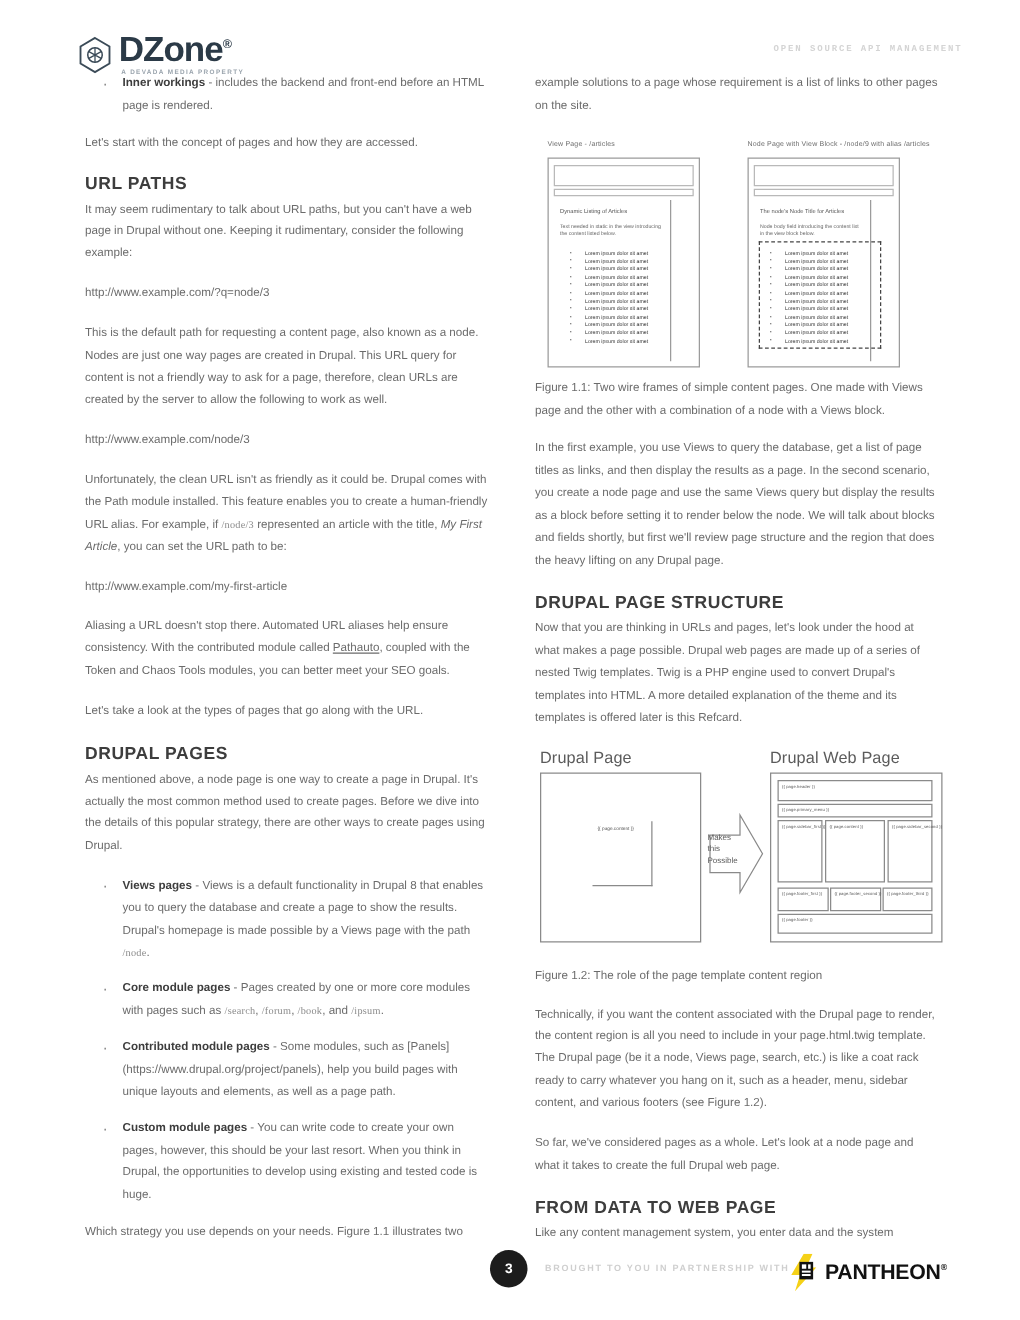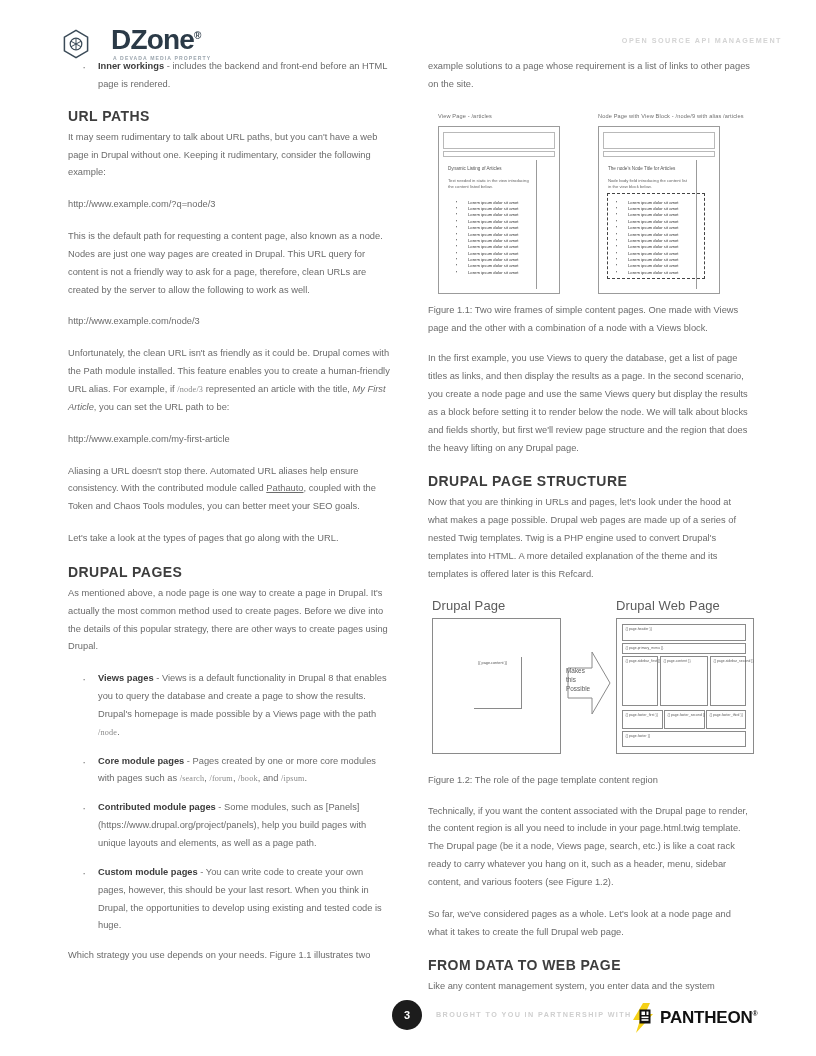--- a/index.html
+++ b/index.html
@@ -11,36 +11,37 @@
     color: #5d5d5d;
     position: relative;
     overflow: hidden;
     -webkit-font-smoothing: antialiased;
   }
 
   
   .page-header {
     position: absolute; top: 14px; left: 0; right: 0; height: 44px;
   }
-  .logo-wrap { position:absolute; left: 62px; top: 12px; display:flex; align-items:center;gap:16px; }
+  .logo-wrap { position:absolute; left: 62px; top: 12px; display:flex; align-items:center; }
   .logo-mark { width: 28px; height: 30px; margin-right: 5px; }
   .logo-text-block { display:flex; flex-direction:column; line-height:1; }
   .logo-word {
     font-size: 28px; font-weight: bold; color: #2b3a47;
     letter-spacing: -0.8px; font-family: "Liberation Sans", sans-serif;
   }
   .logo-reg { font-size: 10px; vertical-align: super; }
   .logo-sub {
     font-size: 5.1px; letter-spacing: 1.1px; color: #9aa4ad;
     margin-top: 2px; margin-left: 2px; font-weight: bold;
   }
   .header-right {
-    position:absolute; right: 34px; top: 22px;
+    position:absolute; right: 46px; top: 22px;
     font-size: 7.2px; letter-spacing: 1.5px; font-weight: bold;
     color: #d4d4d4;
+    font-family: Liberation Mono, monospace;
   }
 
   
   .col {
     position: absolute; top: 58px; width: 322px;
   }
   .col-left  { left: 68px; }
   .col-right { left: 428px; }
 
   p { margin: 0 0 14px 0; font-size: 9.3px; line-height: 1.92; color:#6b6b6b; }
@@ -159,20 +160,21 @@
   </div>
   <div class="header-right">OPEN SOURCE  API MANAGEMENT</div>
 </div>
 
 <div class="col col-left">
 
   <ul class="bullets">
     <li><span class="bold-lead">Inner workings</span><span> - includes the backend and front-end before an HTML page is rendered.</span></li>
   </ul>
 
+  <p>Let's start with the concept of pages and how they are accessed.</p>
 
   <h3 class="section first">URL PATHS</h3>
   <p>It may seem rudimentary to talk about URL paths, but you can't have a web page in Drupal without one. Keeping it rudimentary, consider the following example:</p>
 
   <p class="url">http://www.example.com/?q=node/3</p>
 
   <p>This is the default path for requesting a content page, also known as a node. Nodes are just one way pages are created in Drupal. This URL query for content is not a friendly way to ask for a page, therefore, clean URLs are created by the server to allow the following to work as well.</p>
 
   <p class="url">http://www.example.com/node/3</p>
 

